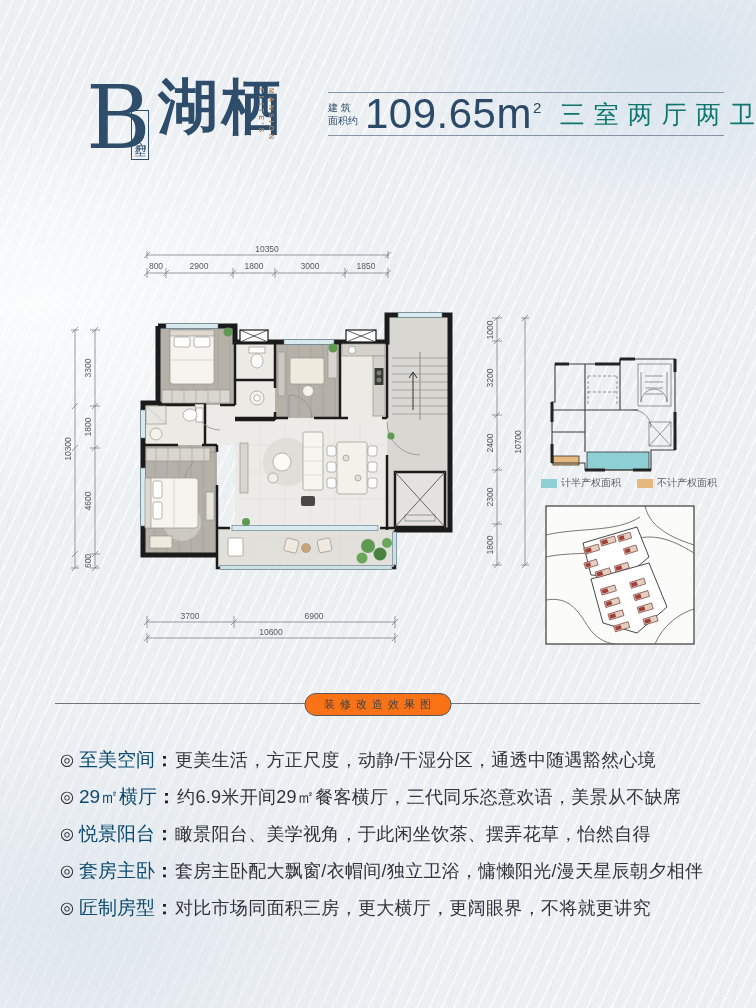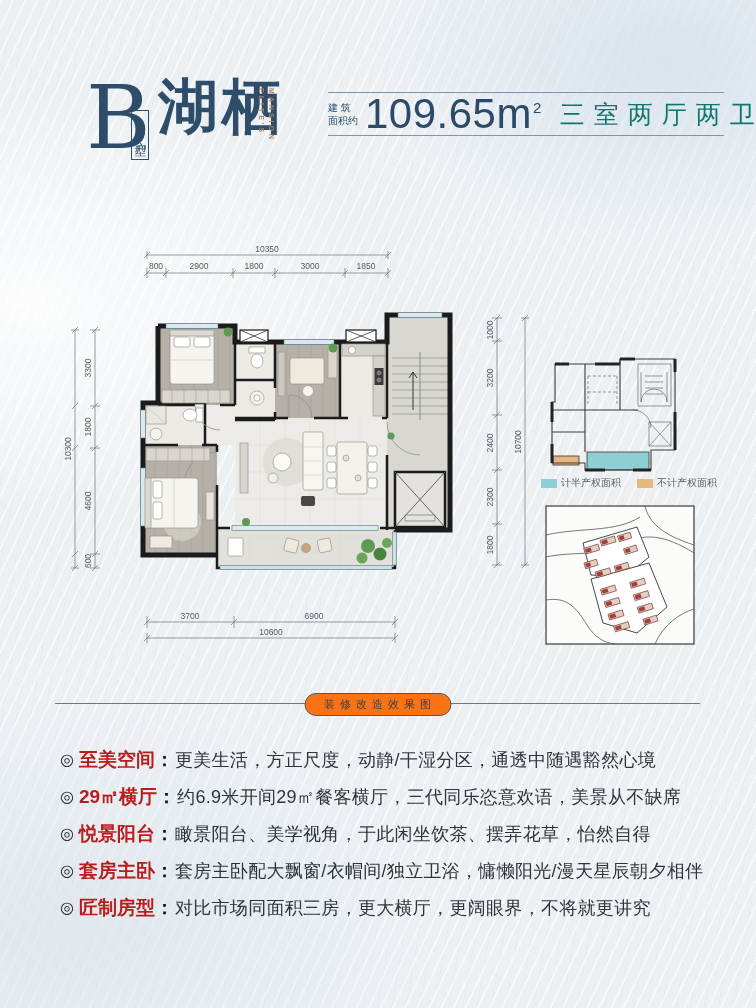--- a/index.html
+++ b/index.html
@@ -49,21 +49,21 @@
   .divider{position:absolute;left:55px;right:56px;top:693px;height:22px;}
   .divider .line{position:absolute;left:0;right:0;top:10px;border-top:1px solid #70757a;}
   .divider .pill{position:absolute;left:50%;transform:translateX(-50%);top:0;background:#f97316;
                  border:1px solid #54585c;border-radius:12px;padding:3px 14px 3px 19px;
                  font-size:11px;letter-spacing:5px;color:#3c4146;white-space:nowrap;}
 
   
   .features{position:absolute;left:60px;top:741px;width:660px;}
   .feat{display:flex;align-items:center;height:37px;white-space:nowrap;font-size:18px;color:#30343a;}
   .feat .mark{font-size:16px;color:#2f3338;margin-right:5px;}
-  .feat .lab{font-weight:700;color:#b91c1c;font-size:19px;}
+  .feat .lab{font-weight:400;color:#0c4a6e;font-size:19px;}
   .feat .col{font-weight:700;color:#17191c;font-size:19px;margin-right:1px;}
   .feat .txt{letter-spacing:.3px;}
 
   .disclaimer{position:absolute;left:0;top:951px;width:756px;text-align:center;
               font-size:8px;color:#8a9096;letter-spacing:.3px;}
 
   svg text{font-family:"Liberation Sans",sans-serif;}
 </style>
 </head>
 <body>

